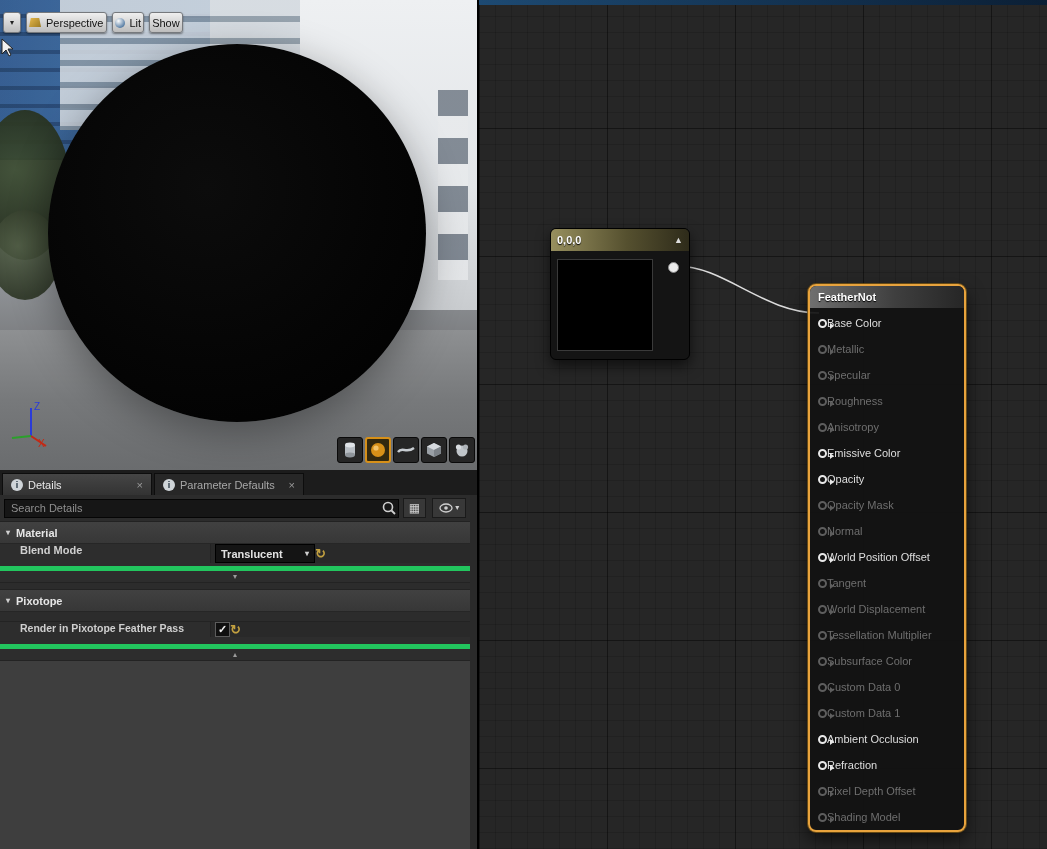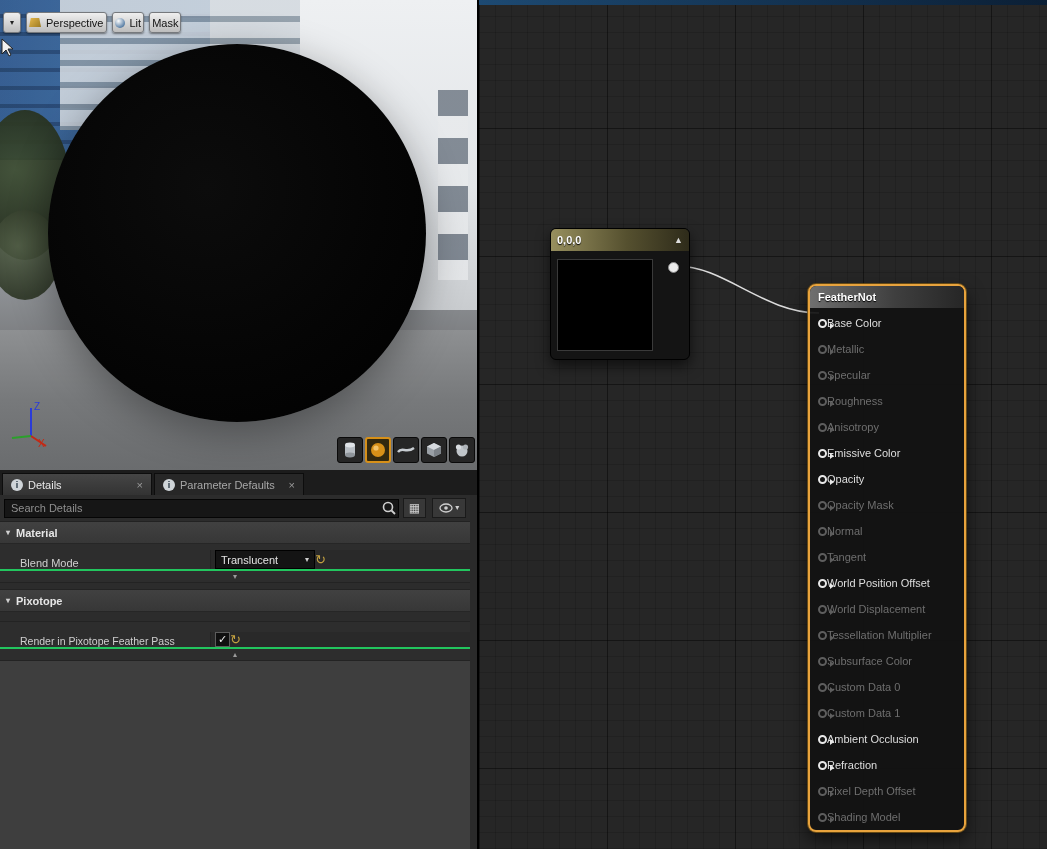--- a/index.html
+++ b/index.html
@@ -74,22 +74,22 @@
   #search-input::placeholder { color:#8f8f8f; }
   .mag-wrap { margin-left:-24px; width:16px; height:16px; flex:none; }
   .sr-btn { width:24px; height:20px; background:#383838; border:1px solid #1a1a1a; color:#cfcfcf;
     display:flex; align-items:center; justify-content:center; font-size:12px; gap:2px; }
   .sr-btn.wide { width:34px; }
 
   .d-header { left:0; width:470px; height:22px; background:linear-gradient(#414141,#373737);
     border-bottom:1px solid #262626; display:flex; align-items:center; gap:6px; padding-left:6px;
     color:#e6e6e6; font-size:11px; font-weight:bold; }
   .d-header .tri { font-size:8px; color:#cfcfcf; }
-  .d-row { left:0; width:470px; height:27px; background:#2d2d2d; border-bottom:2px solid #22c55e;
-    display:flex; align-items:flex-end; }
+  .d-row { left:0; width:470px; height:27px; background:#2d2d2d; border-bottom:5px solid #22c55e;
+    display:flex; align-items:flex-start;font-weight:bold; }
   .d-label { width:210px; display:flex; align-items:center; padding-left:20px; font-size:11px; color:#cfcfcf; }
   .d-value { flex:1; border-left:1px solid #232323; background:#292929; display:flex;
     align-items:center; padding-left:4px; gap:0; }
   .dropdown { width:100px; height:19px; background:#141414; border:1px solid #000; color:#e2e2e2;
     font-size:11px; display:flex; align-items:center; padding:0 5px; }
   .dropdown .dd-label { flex:1; }
   .dropdown .tri { font-size:8px; color:#cfcfcf; }
   .reset-ic { color:#c2a040; font-size:13px; line-height:1; transform:scaleX(-1); display:inline-block; }
   .checkbox { width:15px; height:15px; background:#101010; border:1px solid #5c5c5c;
     display:flex; align-items:center; justify-content:center; color:#f0f0f0; font-size:11px; }
@@ -164,21 +164,21 @@
       </div>
       <div class="vp-btn">
         <span class="icon-persp"></span>
         <span>Perspective</span>
       </div>
       <div class="vp-btn">
         <span class="icon-lit"></span>
         <span>Lit</span>
       </div>
       <div class="vp-btn">
-        <span>Mask</span>
+        <span>Show</span>
       </div>
     </div>
 
     <div id="pv-row" class="abs">
       <div class="pv-btn">
         <svg width="14" height="16">
           <rect x="2" y="3" width="10" height="10" fill="#b8bec4"></rect>
           <ellipse cx="7" cy="3" rx="5" ry="2.4" fill="#dfe3e7"></ellipse>
           <ellipse cx="7" cy="13" rx="5" ry="2.4" fill="#8f959b"></ellipse>
         </svg>
@@ -353,28 +353,28 @@
     <span class="pin-label">Opacity</span>
   </div>
           <div class="pin-row">
     <span class="pin-ic"></span>
     <span class="pin-label">Opacity Mask</span>
   </div>
           <div class="pin-row">
     <span class="pin-ic"></span>
     <span class="pin-label">Normal</span>
   </div>
+          <div class="pin-row active">
+    <span class="pin-ic"></span>
+    <span class="pin-label">World Position Offset</span>
+  </div>
           <div class="pin-row">
     <span class="pin-ic"></span>
     <span class="pin-label">Tangent</span>
   </div>
-          <div class="pin-row active">
-    <span class="pin-ic"></span>
-    <span class="pin-label">World Position Offset</span>
-  </div>
           <div class="pin-row">
     <span class="pin-ic"></span>
     <span class="pin-label">World Displacement</span>
   </div>
           <div class="pin-row">
     <span class="pin-ic"></span>
     <span class="pin-label">Tessellation Multiplier</span>
   </div>
           <div class="pin-row">
     <span class="pin-ic"></span>

